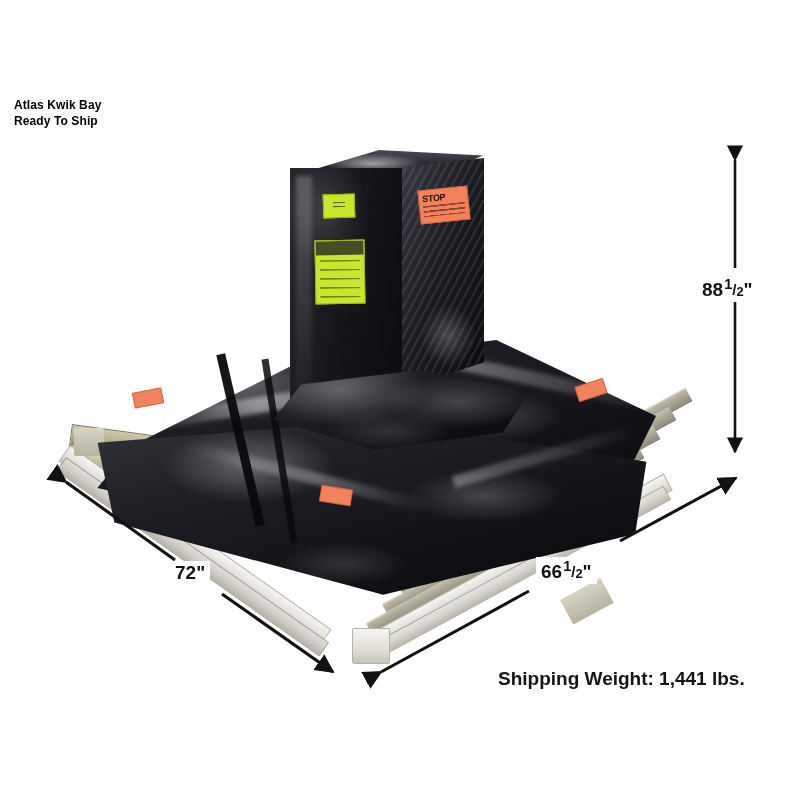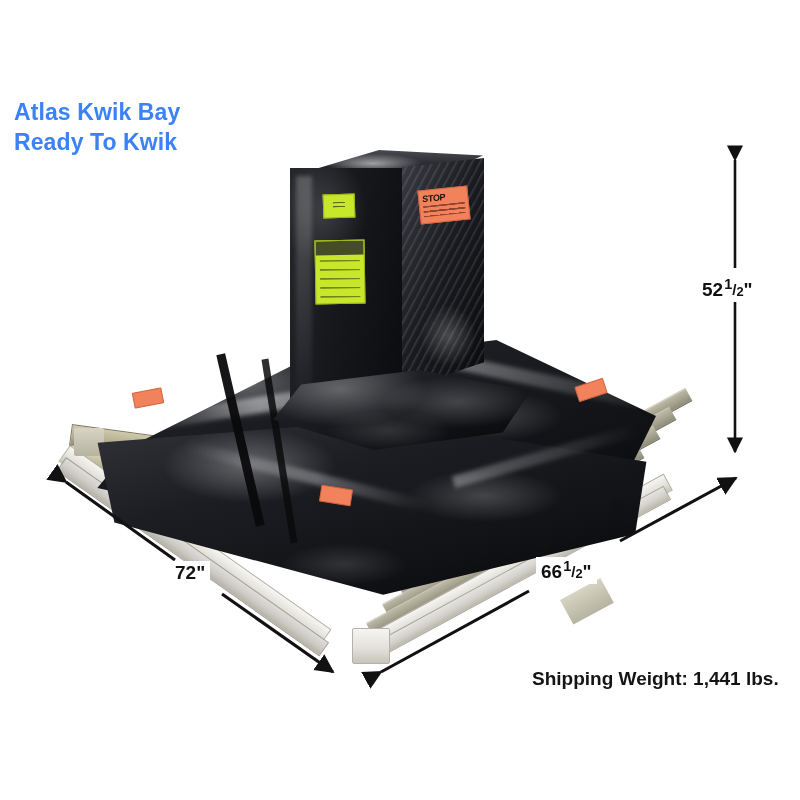--- a/index.html
+++ b/index.html
@@ -19,24 +19,24 @@
     height: 800px;
     background: #ffffff;
   }
 
   
   #title-block {
     position: absolute;
     left: 14px;
     top: 98px;
     line-height: 1.30;
-    font-size: 23px;
+    font-size: 12px;
     font-weight: 700;
     letter-spacing: 0.1px;
-    color: #3b82f6;
+    color: #000000;
     white-space: nowrap;
   }
   #title-block div { display: block; }
 
   
   .dim-label {
     position: absolute;
     font-size: 19px;
     font-weight: 700;
     color: #111111;
@@ -54,21 +54,21 @@
   .frac sup { font-size: 0.95em; vertical-align: 0.42em; }
   .frac sub { font-size: 0.85em; vertical-align: -0.05em; }
   .frac .slash { font-size: 1.0em; }
 
   #label-height { left: 697px; top: 275px; }
   #label-depth  { left: 170px; top: 561px; }
   #label-width  { left: 536px; top: 557px; }
 
   #shipping-weight {
     position: absolute;
-    left: 532px;
+    left: 498px;
     top: 668px;
     font-size: 19px;
     font-weight: 700;
     color: #141414;
     white-space: nowrap;
   }
 
   
   #arrows {
     position: absolute;
@@ -297,25 +297,25 @@
     </g>
 
     <g>
       <path d="M612,500 L624,506 L612,512 z" fill="#111111"></path>
       <path d="M548,538 L536,544 L548,550 z" fill="#111111"></path>
     </g>
   </svg>
 
   <div id="title-block">
     <div>Atlas Kwik Bay</div>
-    <div>Ready To Kwik</div>
+    <div>Ready To Ship</div>
   </div>
 
   <div class="dim-label" id="label-height">
-    <span>52</span><span class="frac"><sup>1</sup><span class="slash">/</span><sub>2</sub></span><span>"</span>
+    <span>88</span><span class="frac"><sup>1</sup><span class="slash">/</span><sub>2</sub></span><span>"</span>
   </div>
 
   <div class="dim-label" id="label-depth">72"</div>
 
   <div class="dim-label" id="label-width">
     <span>66</span><span class="frac"><sup>1</sup><span class="slash">/</span><sub>2</sub></span><span>"</span>
   </div>
 
   <div id="shipping-weight">Shipping Weight: 1,441 lbs.</div>
 

